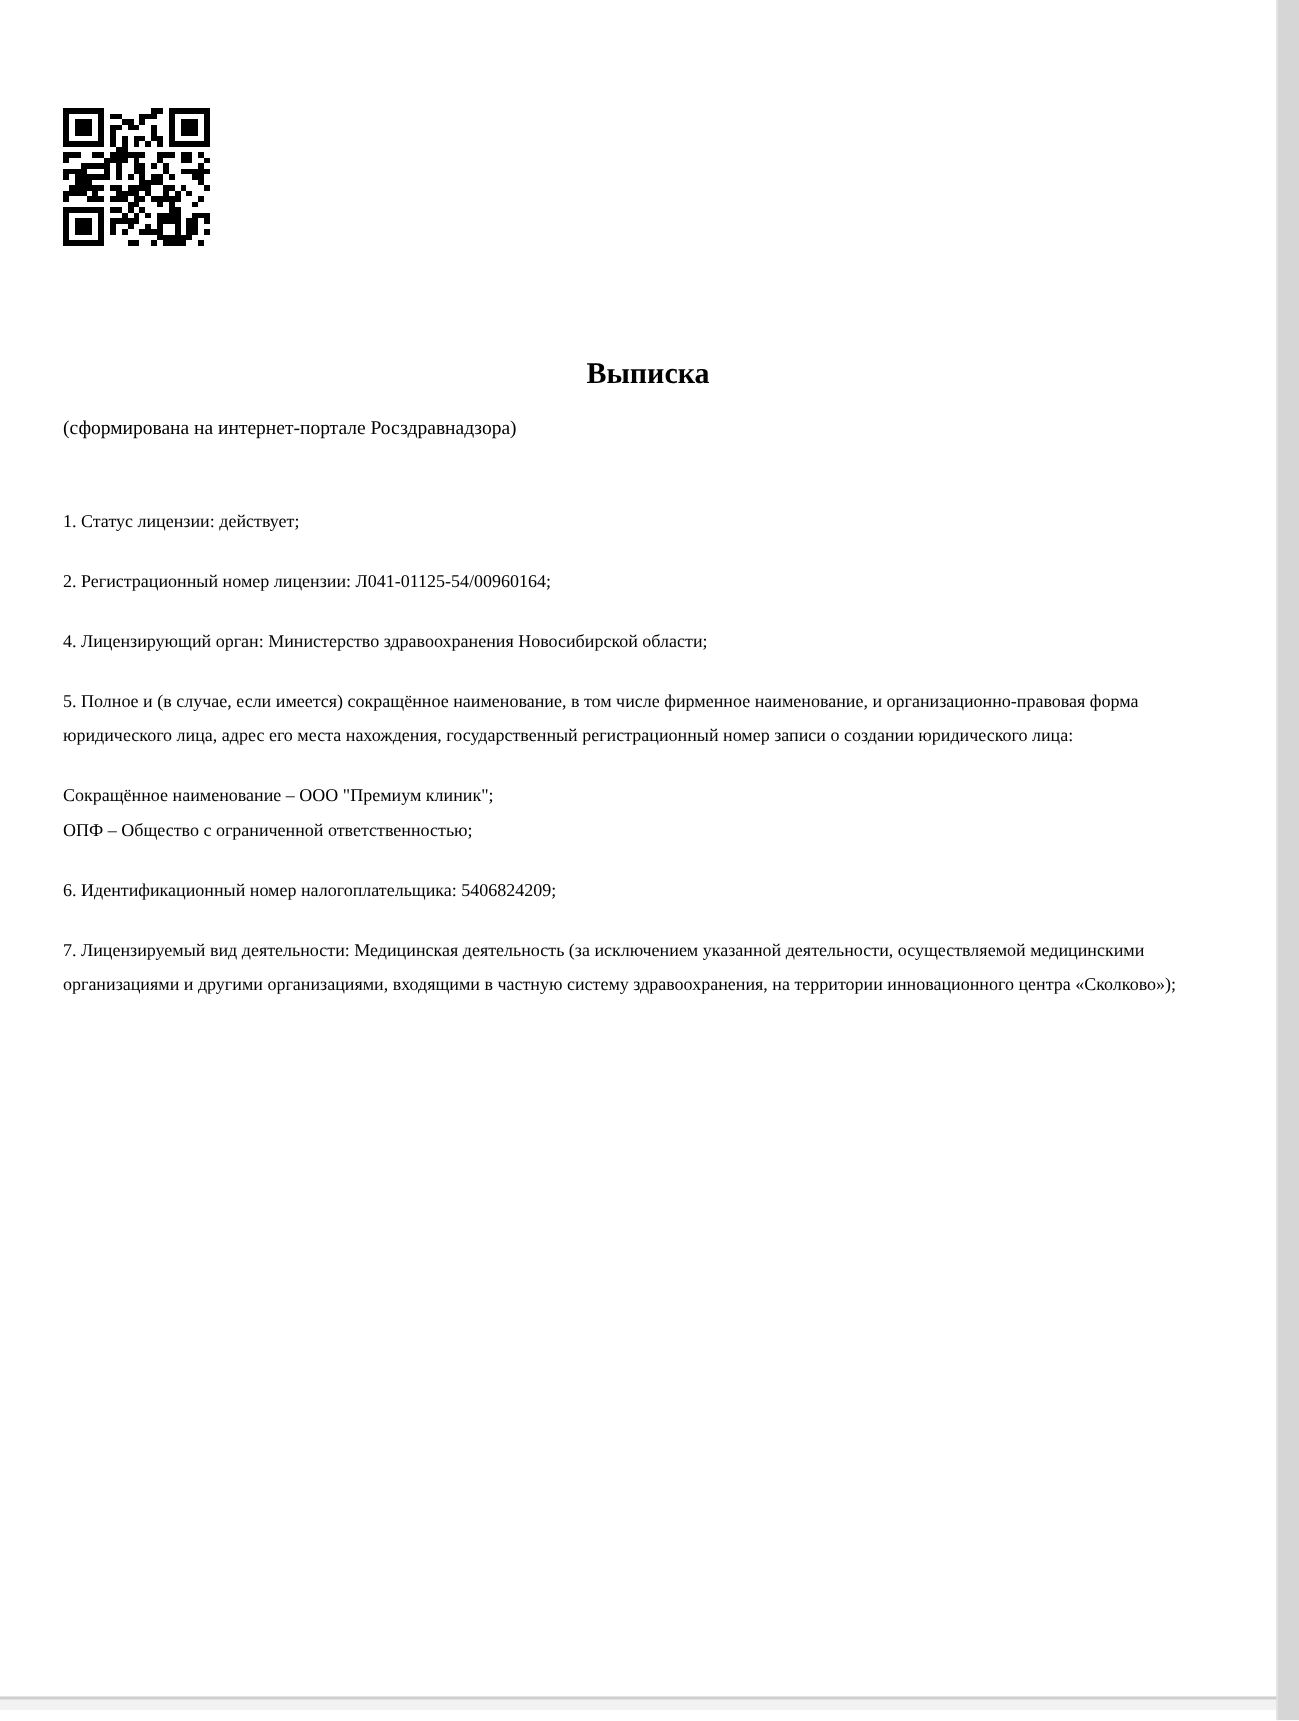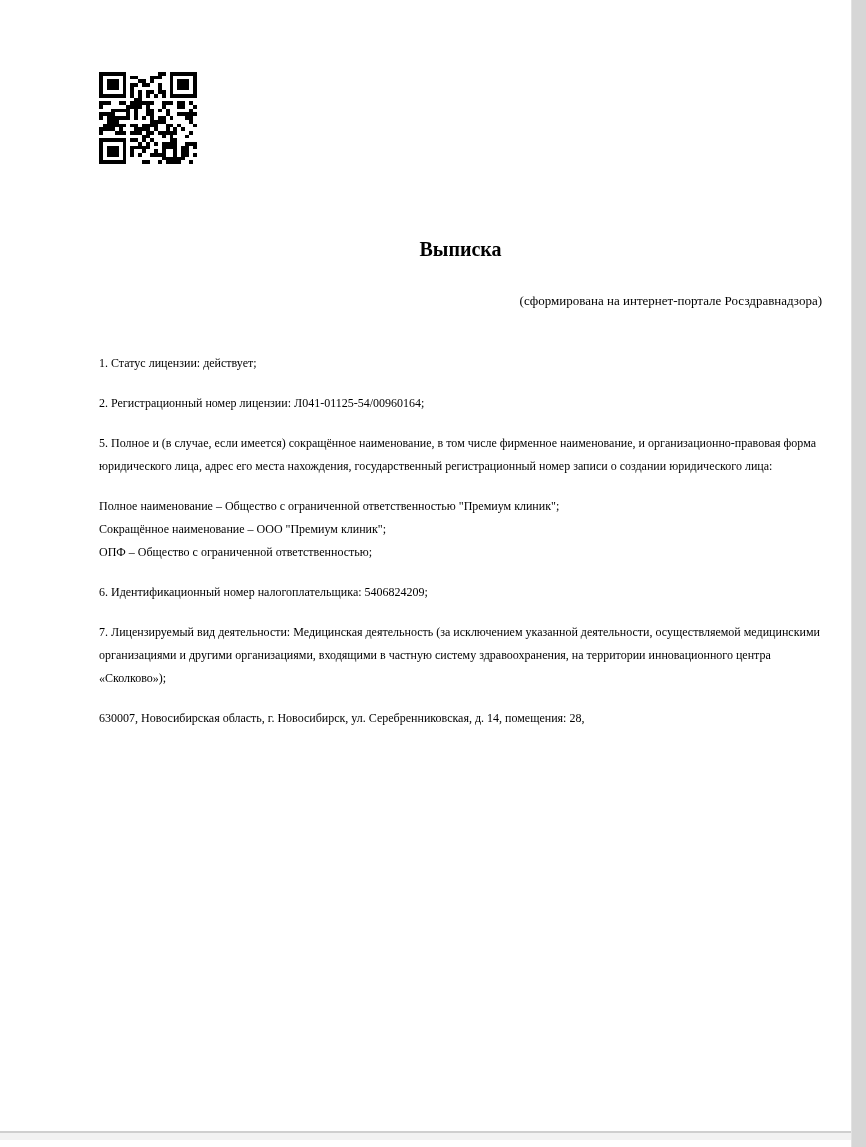--- a/index.html
+++ b/index.html
@@ -40,38 +40,37 @@
     position: absolute;
     left: 0;
     bottom: 0;
     width: 852px;
     height: 7px;
     background: #f2f2f2;
     border-top: 2px solid #cfcfcf;
   }
   .content {
     position: relative;
-    padding: 0 30px 0 99px;   
+    padding: 0 30px 0 42px;   
   }
   .qr {
     width: 98px;
     height: 92px;
     margin-top: 72px;
   }
   .qr svg { display: block; width: 98px; height: 92px; }
   .title-block {
     margin-top: 72px;
     text-align: center;
     font-weight: bold;
     font-size: 20px;
     line-height: 26px;
   }
   .subtitle {
-    margin-top: 30px;
-    text-align: right;
+    margin-top: 14px;
     font-size: 13px;
     line-height: 18px;
   }
   .body-text {
     margin-top: 42px;
     font-size: 12px;
     line-height: 23px;
   }
   .para {
     margin: 0 0 17px 0;
@@ -414,43 +413,42 @@
 
         <p class="para">
           <span class="line">1. Статус лицензии: действует;</span>
         </p>
 
         <p class="para">
           <span class="line">2. Регистрационный номер лицензии: Л041-01125-54/00960164;</span>
         </p>
 
 
+        <p class="para">
+          <span class="line">4. Лицензирующий орган: Министерство здравоохранения Новосибирской области;</span>
+        </p>
 
         <p class="para">
           <span class="line">5. Полное и (в случае, если имеется) сокращённое наименование, в том числе фирменное наименование, и организационно-правовая форма юридического лица, адрес его места нахождения, государственный регистрационный номер записи о создании юридического лица:</span>
         </p>
 
         <p class="para">
-          <span class="line">Полное наименование – Общество с ограниченной ответственностью "Премиум клиник";</span>
           <span class="line">Сокращённое наименование – ООО "Премиум клиник";</span>
           <span class="line">ОПФ – Общество с ограниченной ответственностью;</span>
         </p>
 
         <p class="para">
           <span class="line">6. Идентификационный номер налогоплательщика: 5406824209;</span>
         </p>
 
         <p class="para">
           <span class="line">7. Лицензируемый вид деятельности: Медицинская деятельность (за исключением указанной деятельности, осуществляемой медицинскими организациями и другими организациями, входящими в частную систему здравоохранения, на территории инновационного центра «Сколково»);</span>
         </p>
 
 
-        <p class="para">
-          <span class="line">630007, Новосибирская область, г. Новосибирск, ул. Серебренниковская, д. 14, помещения: 28,</span>
-        </p>
 
       </div>
     </div>
 
     <div class="h-strip"></div>
   </div>
 
   <div class="v-scrollbar"></div>
 
 </div>

